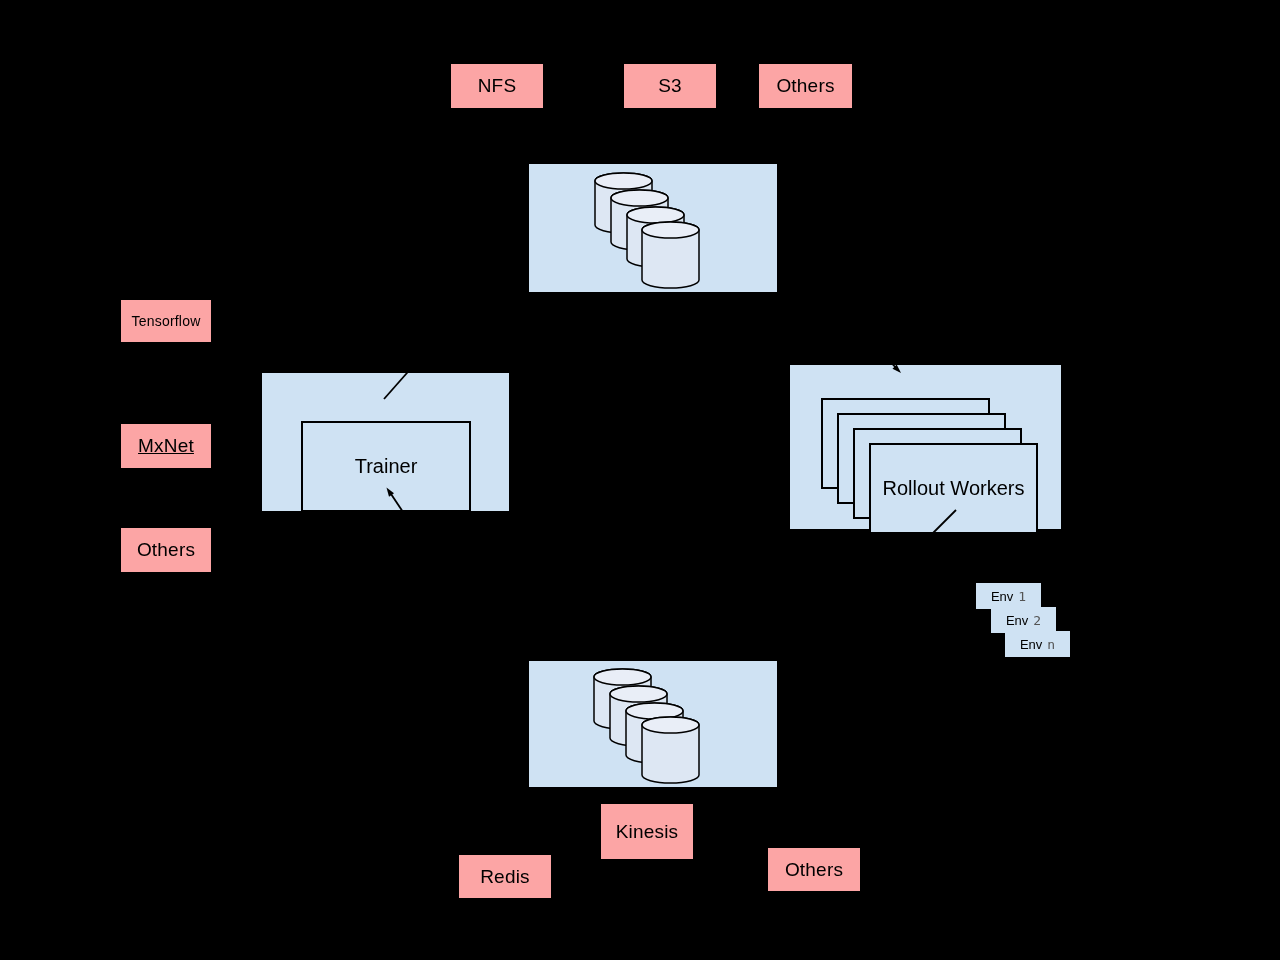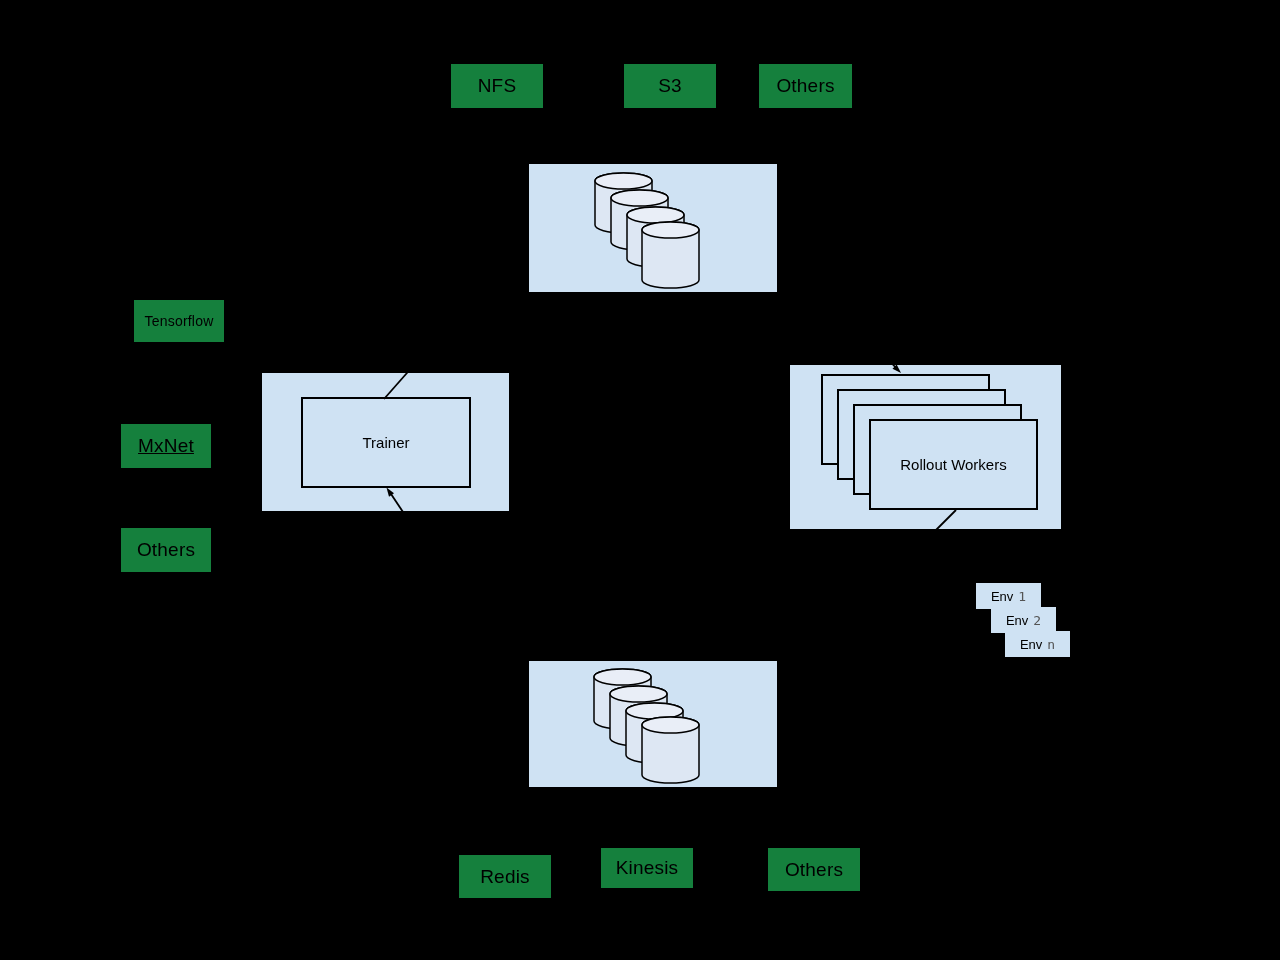--- a/index.html
+++ b/index.html
@@ -1,28 +1,28 @@
 <!DOCTYPE html>
 <html><head>
 <meta charset="utf-8">
 <style>
   html,body{margin:0;padding:0;background:#000;}
   #stage{
     position:relative;width:1280px;height:960px;background:#000;overflow:hidden;
     font-family:"Liberation Sans","DejaVu Sans",sans-serif;color:#000;
   }
   .node{
-    position:absolute;background:#15803d;display:flex;align-items:center;justify-content:center;
+    position:absolute;background:#fca5a5;display:flex;align-items:center;justify-content:center;
     font-size:19px;letter-spacing:0.2px;
   }
   .node.small{font-size:14px;}
   .container-node{position:absolute;background:#cfe2f3;}
   .inner-rect{
     position:absolute;background:#cfe2f3;border:2px solid #000;box-sizing:border-box;
-    display:flex;align-items:center;justify-content:center;font-size:15px;
+    display:flex;align-items:center;justify-content:center;font-size:20px;margin-top:24px;
   }
   .env-node{
     position:absolute;background:#cfe2f3;width:65px;height:26px;
     display:flex;align-items:center;justify-content:center;gap:5px;font-size:13px;margin-left:32px;
   }
   .env-node .env-index{
     font-family:"DejaVu Sans Mono","Liberation Mono",monospace;
     font-size:13px;color:#545454;
   }
   .db-svg{position:absolute;left:0;top:0;}
@@ -51,21 +51,21 @@
         <path d="M0,8 a28.5,8 0 0 1 57,0 v44 a28.5,8 0 0 1 -57,0 z" fill="#dde7f3" stroke="#000" stroke-width="1.5"></path>
         <ellipse cx="28.5" cy="8" rx="28.5" ry="8" fill="#e9eef7" stroke="#000" stroke-width="1.5"></ellipse>
       </g>
       <g transform="translate(113,58)">
         <path d="M0,8 a28.5,8 0 0 1 57,0 v50 a28.5,8 0 0 1 -57,0 z" fill="#dde7f3" stroke="#000" stroke-width="1.5"></path>
         <ellipse cx="28.5" cy="8" rx="28.5" ry="8" fill="#e9eef7" stroke="#000" stroke-width="1.5"></ellipse>
       </g>
     </svg>
   </div>
 
-  <div class="node small" style="left:134px;top:300px;width:90px;height:42px;">Tensorflow</div>
+  <div class="node small" style="left:121px;top:300px;width:90px;height:42px;">Tensorflow</div>
   <div class="node" style="left:121px;top:424px;width:90px;height:44px;text-decoration:underline;">MxNet</div>
   <div class="node" style="left:121px;top:528px;width:90px;height:44px;">Others</div>
 
   <div class="container-node" style="left:262px;top:373px;width:247px;height:138px;">
     <div class="inner-rect" style="left:39px;top:24px;width:170px;height:91px;">Trainer</div>
   </div>
 
   <div class="container-node" style="left:790px;top:365px;width:271px;height:164px;">
     <div class="inner-rect" style="left:31px;top:9px;width:169px;height:91px;"></div>
     <div class="inner-rect" style="left:47px;top:24px;width:169px;height:91px;"></div>
@@ -101,21 +101,21 @@
         <ellipse cx="28.5" cy="8" rx="28.5" ry="8" fill="#e9eef7" stroke="#000" stroke-width="1.5"></ellipse>
       </g>
       <g transform="translate(113,56)">
         <path d="M0,8 a28.5,8 0 0 1 57,0 v50 a28.5,8 0 0 1 -57,0 z" fill="#dde7f3" stroke="#000" stroke-width="1.5"></path>
         <ellipse cx="28.5" cy="8" rx="28.5" ry="8" fill="#e9eef7" stroke="#000" stroke-width="1.5"></ellipse>
       </g>
     </svg>
   </div>
 
   <div class="node" style="left:459px;top:848px;width:92px;height:43px;margin-top:7px;">Redis</div>
-  <div class="node" style="left:601px;top:848px;width:92px;height:40px;text-align:right;">Kinesis</div>
+  <div class="node" style="left:601px;top:804px;width:92px;height:55px;text-align:right;">Kinesis</div>
   <div class="node" style="left:768px;top:848px;width:92px;height:43px;">Others</div>
 
   <svg id="overlay" width="1280" height="960" viewBox="0 0 1280 960">
 
     <line x1="384" y1="399" x2="414" y2="365" stroke="#000" stroke-width="1.8"></line>
 
     <line x1="411" y1="524" x2="389" y2="491" stroke="#000" stroke-width="1.8"></line>
     <polygon points="386.5,487.5 394,493.3 389,496.7" fill="#000"></polygon>
 
     <line x1="883" y1="354" x2="898" y2="370" stroke="#000" stroke-width="1.8"></line>

